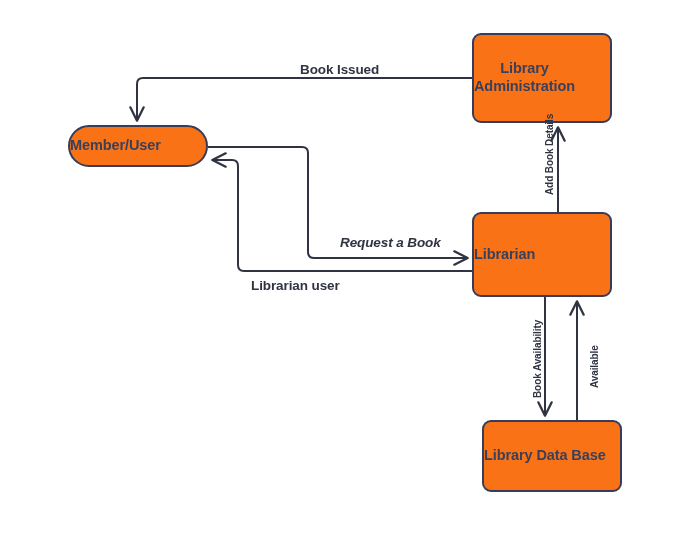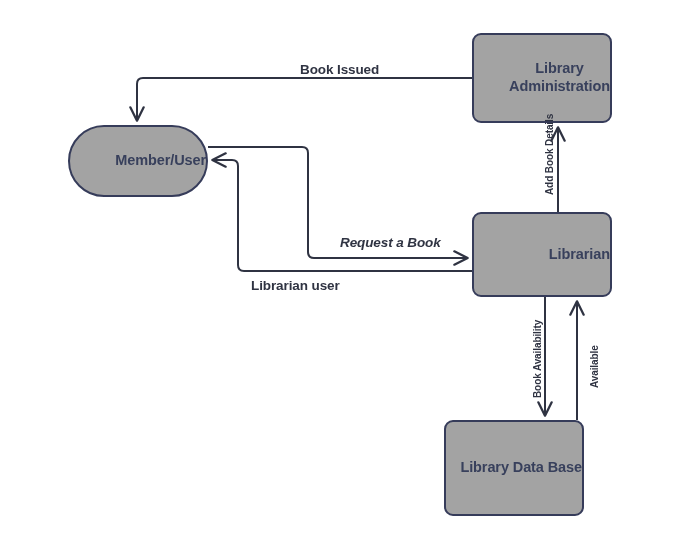--- a/index.html
+++ b/index.html
@@ -17,25 +17,25 @@
   #canvas {
     position: absolute;
     left: 0;
     top: 0;
     width: 685px;
     height: 542px;
   }
   .node {
     position: absolute;
     box-sizing: border-box;
-    background: #a3a3a3;
+    background: #f97316;
     border: 2px solid #363c5a;
     display: flex;
     align-items: center;
-    justify-content: flex-end;
+    justify-content: flex-start;
     text-align: center;
     color: #38405c;
     font-weight: bold;
     font-size: 14.5px;
     line-height: 1.22;
     font-family: "Liberation Sans", sans-serif;
     letter-spacing: -0.1px;
   }
   .node.rect { border-radius: 9px; }
   .node.pill { border-radius: 999px; }
@@ -86,29 +86,29 @@
   </g>
 </svg>
 
 <div class="node rect" style="left:472px; top:33px; width:140px; height:90px;">
   <div>
     <div>Library</div>
     <div>Administration</div>
   </div>
 </div>
 
-<div class="node pill" style="left:68px; top:125px; width:140px; height:72px;">
+<div class="node pill" style="left:68px; top:125px; width:140px; height:42px;">
   <span>Member/User</span>
 </div>
 
 <div class="node rect" style="left:472px; top:212px; width:140px; height:85px;">
   <span>Librarian</span>
 </div>
 
-<div class="node rect" style="left:444px; top:420px; width:140px; height:96px;">
+<div class="node rect" style="left:482px; top:420px; width:140px; height:72px;">
   <span>Library Data Base</span>
 </div>
 
 <div class="edge-label h" style="left:285px; top:62px;">Book Issued</div>
 
 <div class="edge-label h" style="left:325px; top:235px;font-style:italic;">Request a Book</div>
 
 <div class="edge-label h" style="left:236px; top:278px;">Librarian user</div>
 
 <div class="edge-label v" style="left:544px; top:195px;">Add Book Details</div>

